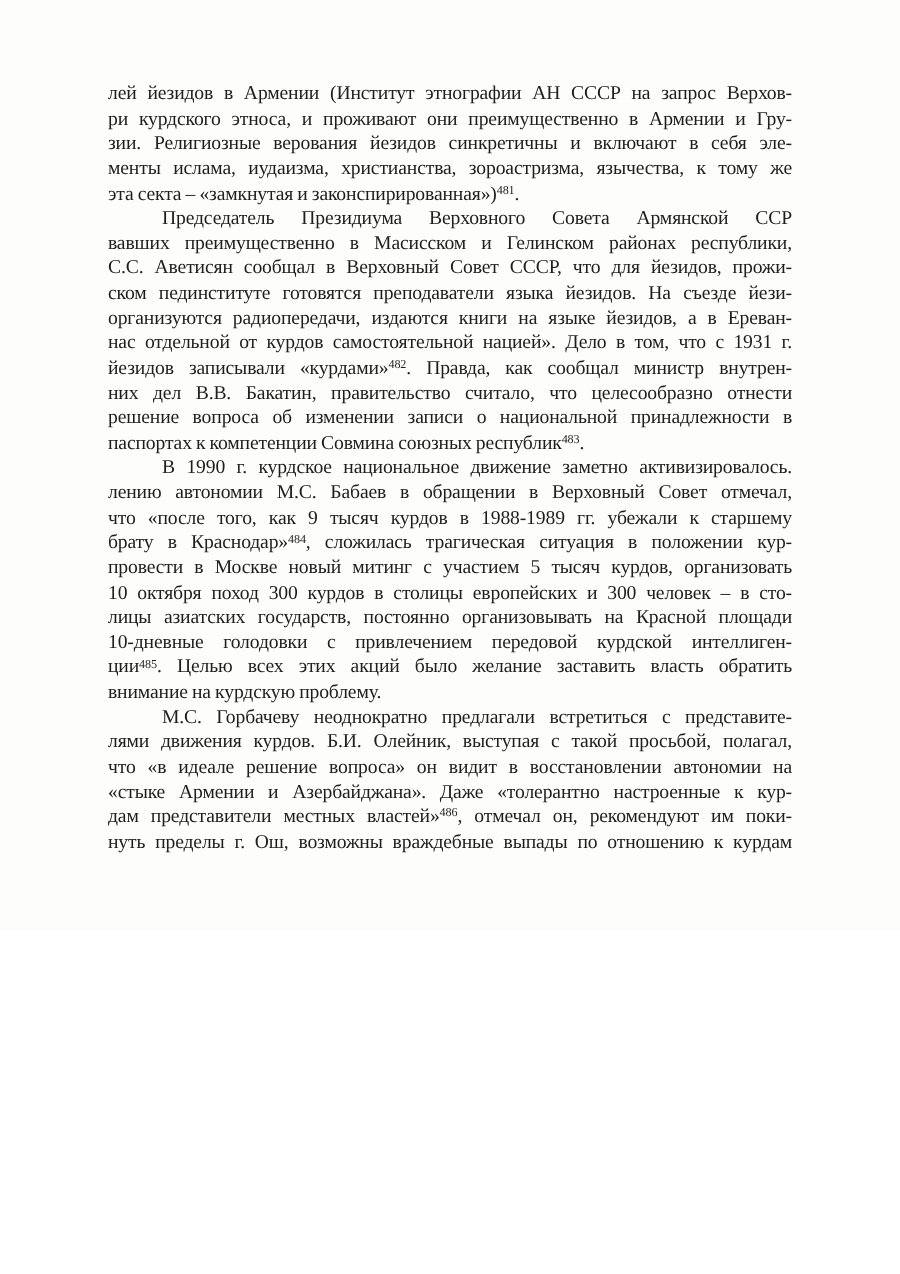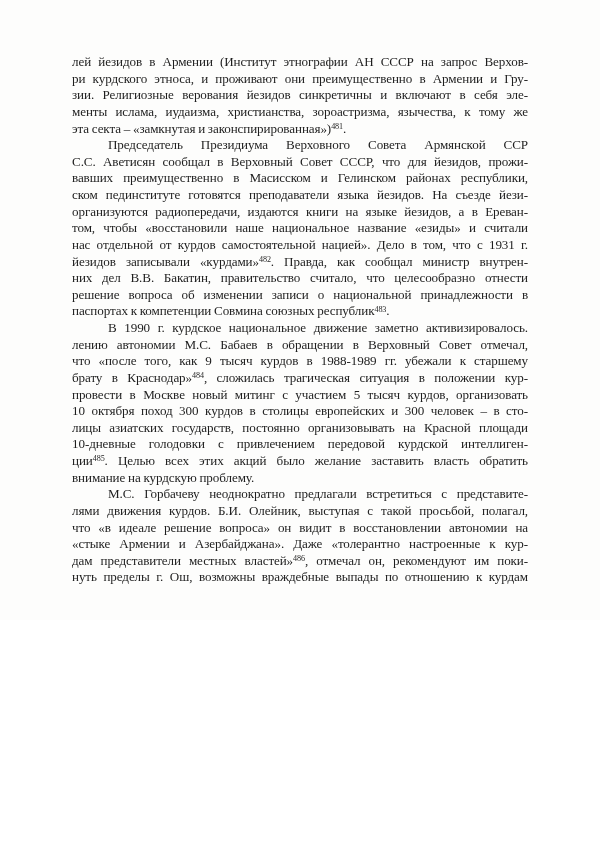--- a/index.html
+++ b/index.html
@@ -80,25 +80,24 @@
   <div class="text-block" id="body-text">
       <div class="para">
         <div class="line">лей йезидов  в Армении (Институт этнографии АН СССР на запрос Верхов-</div>
         <div class="line">ри курдского этноса, и проживают они преимущественно в Армении и Гру-</div>
         <div class="line">зии. Религиозные верования йезидов синкретичны и включают в себя эле-</div>
         <div class="line">менты ислама, иудаизма, христианства, зороастризма, язычества, к тому же</div>
         <div class="line unjust">эта секта – «замкнутая и законспирированная»)<sup class="fn-ref">481</sup>.</div>
       </div>
       <div class="para indent">
         <div class="line">Председатель Президиума Верховного Совета Армянской ССР</div>
+        <div class="line">вавших преимущественно в Масисском и Гелинском районах республики,</div>
         <div class="line">С.С. Аветисян сообщал в Верховный Совет СССР, что для йезидов, прожи-</div>
-        <div class="line">вавших преимущественно в Масисском и Гелинском районах республики,</div>
         <div class="line">ском пединституте готовятся преподаватели языка йезидов. На съезде йези-</div>
         <div class="line">организуются радиопередачи, издаются книги на языке йезидов, а в Ереван-</div>
-        <div class="line">том, чтобы «восстановили наше национальное название «езиды» и считали</div>
         <div class="line">нас отдельной от курдов самостоятельной нацией». Дело в том, что с 1931 г.</div>
         <div class="line">йезидов записывали «курдами»<sup class="fn-ref">482</sup>. Правда, как сообщал министр внутрен-</div>
         <div class="line">них дел В.В. Бакатин, правительство считало, что целесообразно отнести</div>
         <div class="line">решение вопроса об изменении записи о национальной принадлежности в</div>
         <div class="line unjust">паспортах к компетенции Совмина союзных республик<sup class="fn-ref">483</sup>.</div>
       </div>
       <div class="para indent">
         <div class="line">В 1990 г. курдское национальное движение заметно активизировалось.</div>
         <div class="line">лению автономии М.С. Бабаев в обращении в Верховный Совет отмечал,</div>
         <div class="line">что «после того, как 9 тысяч курдов в 1988-1989 гг. убежали к старшему</div>

